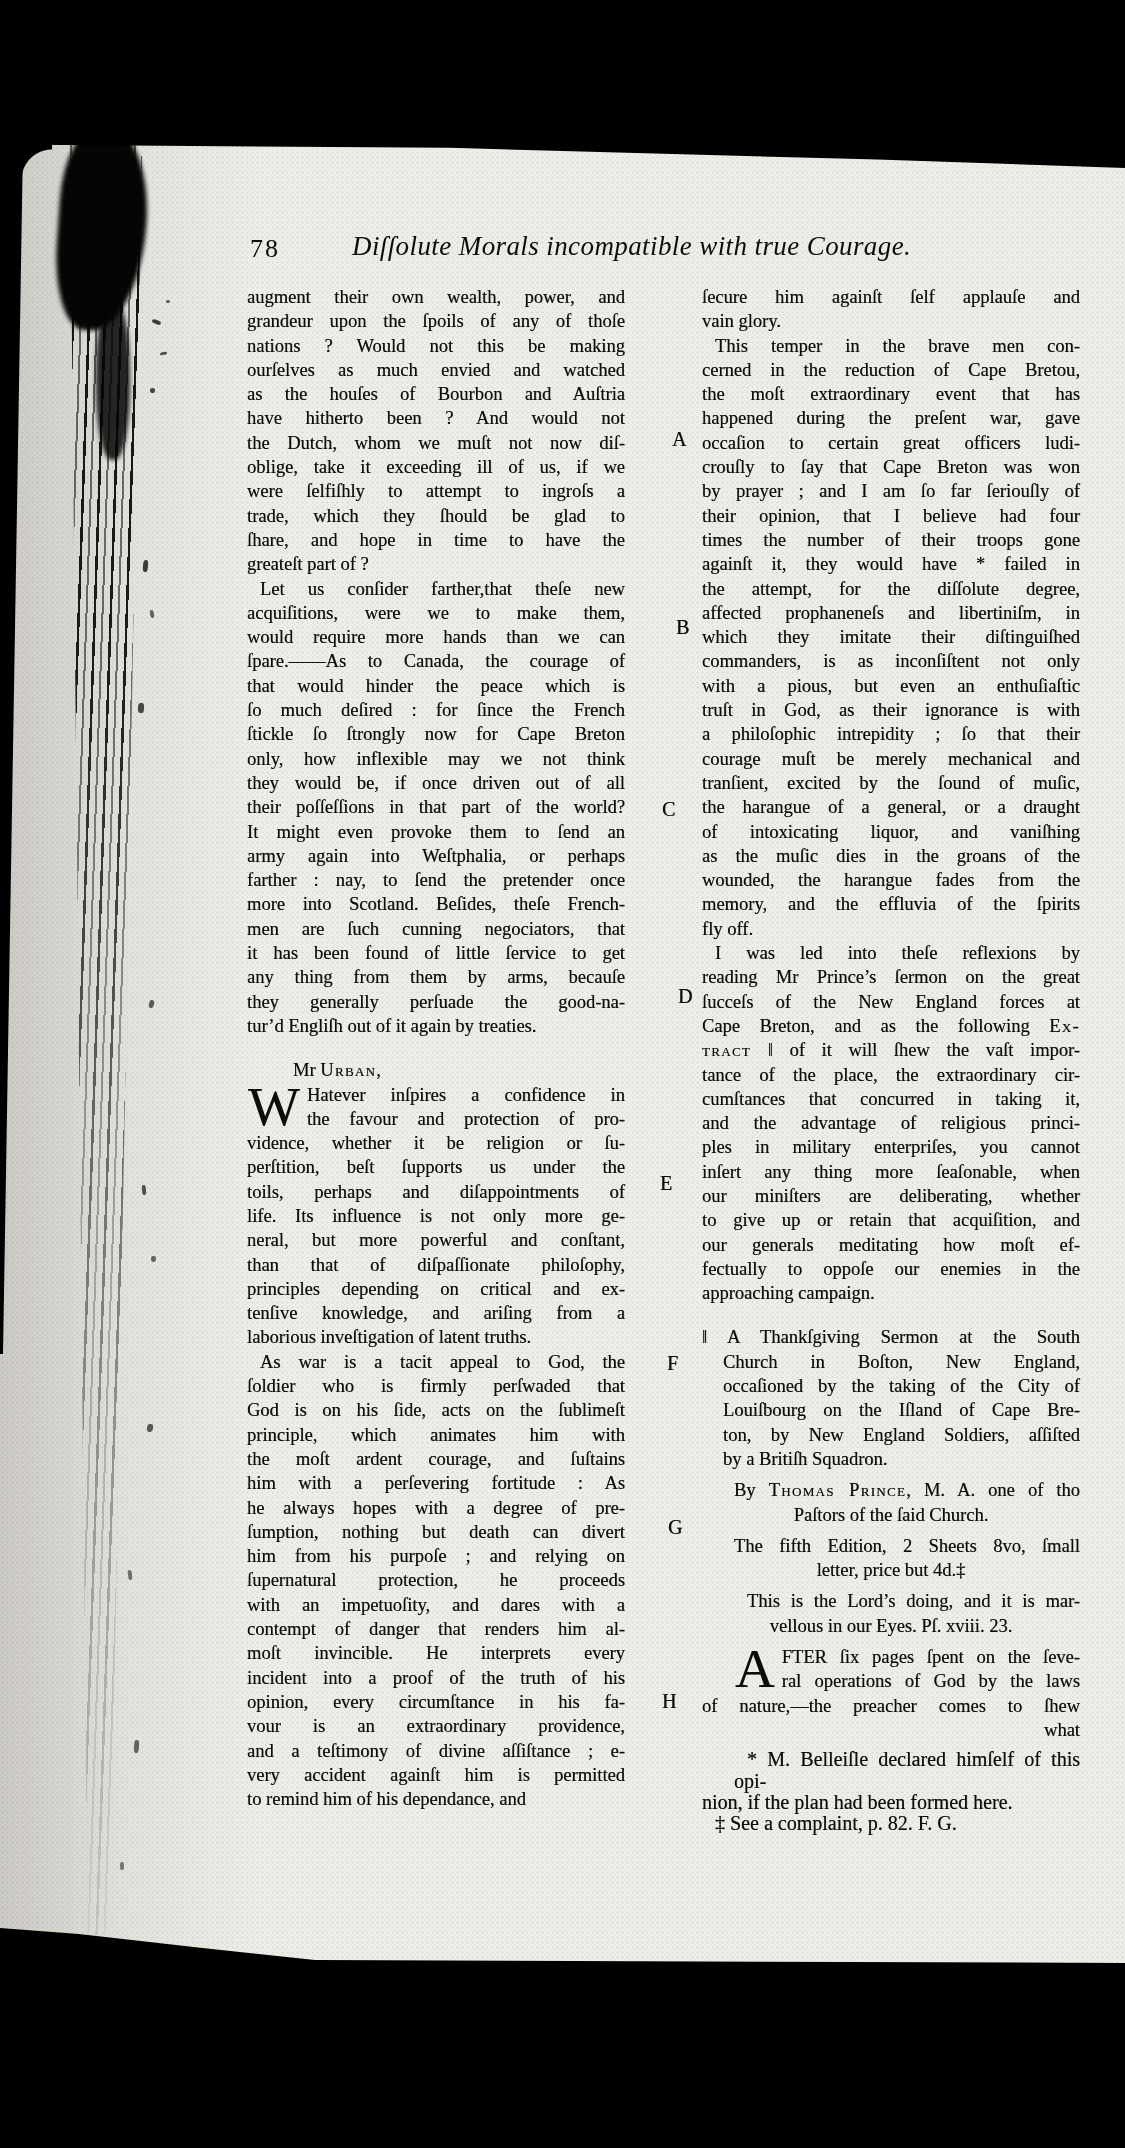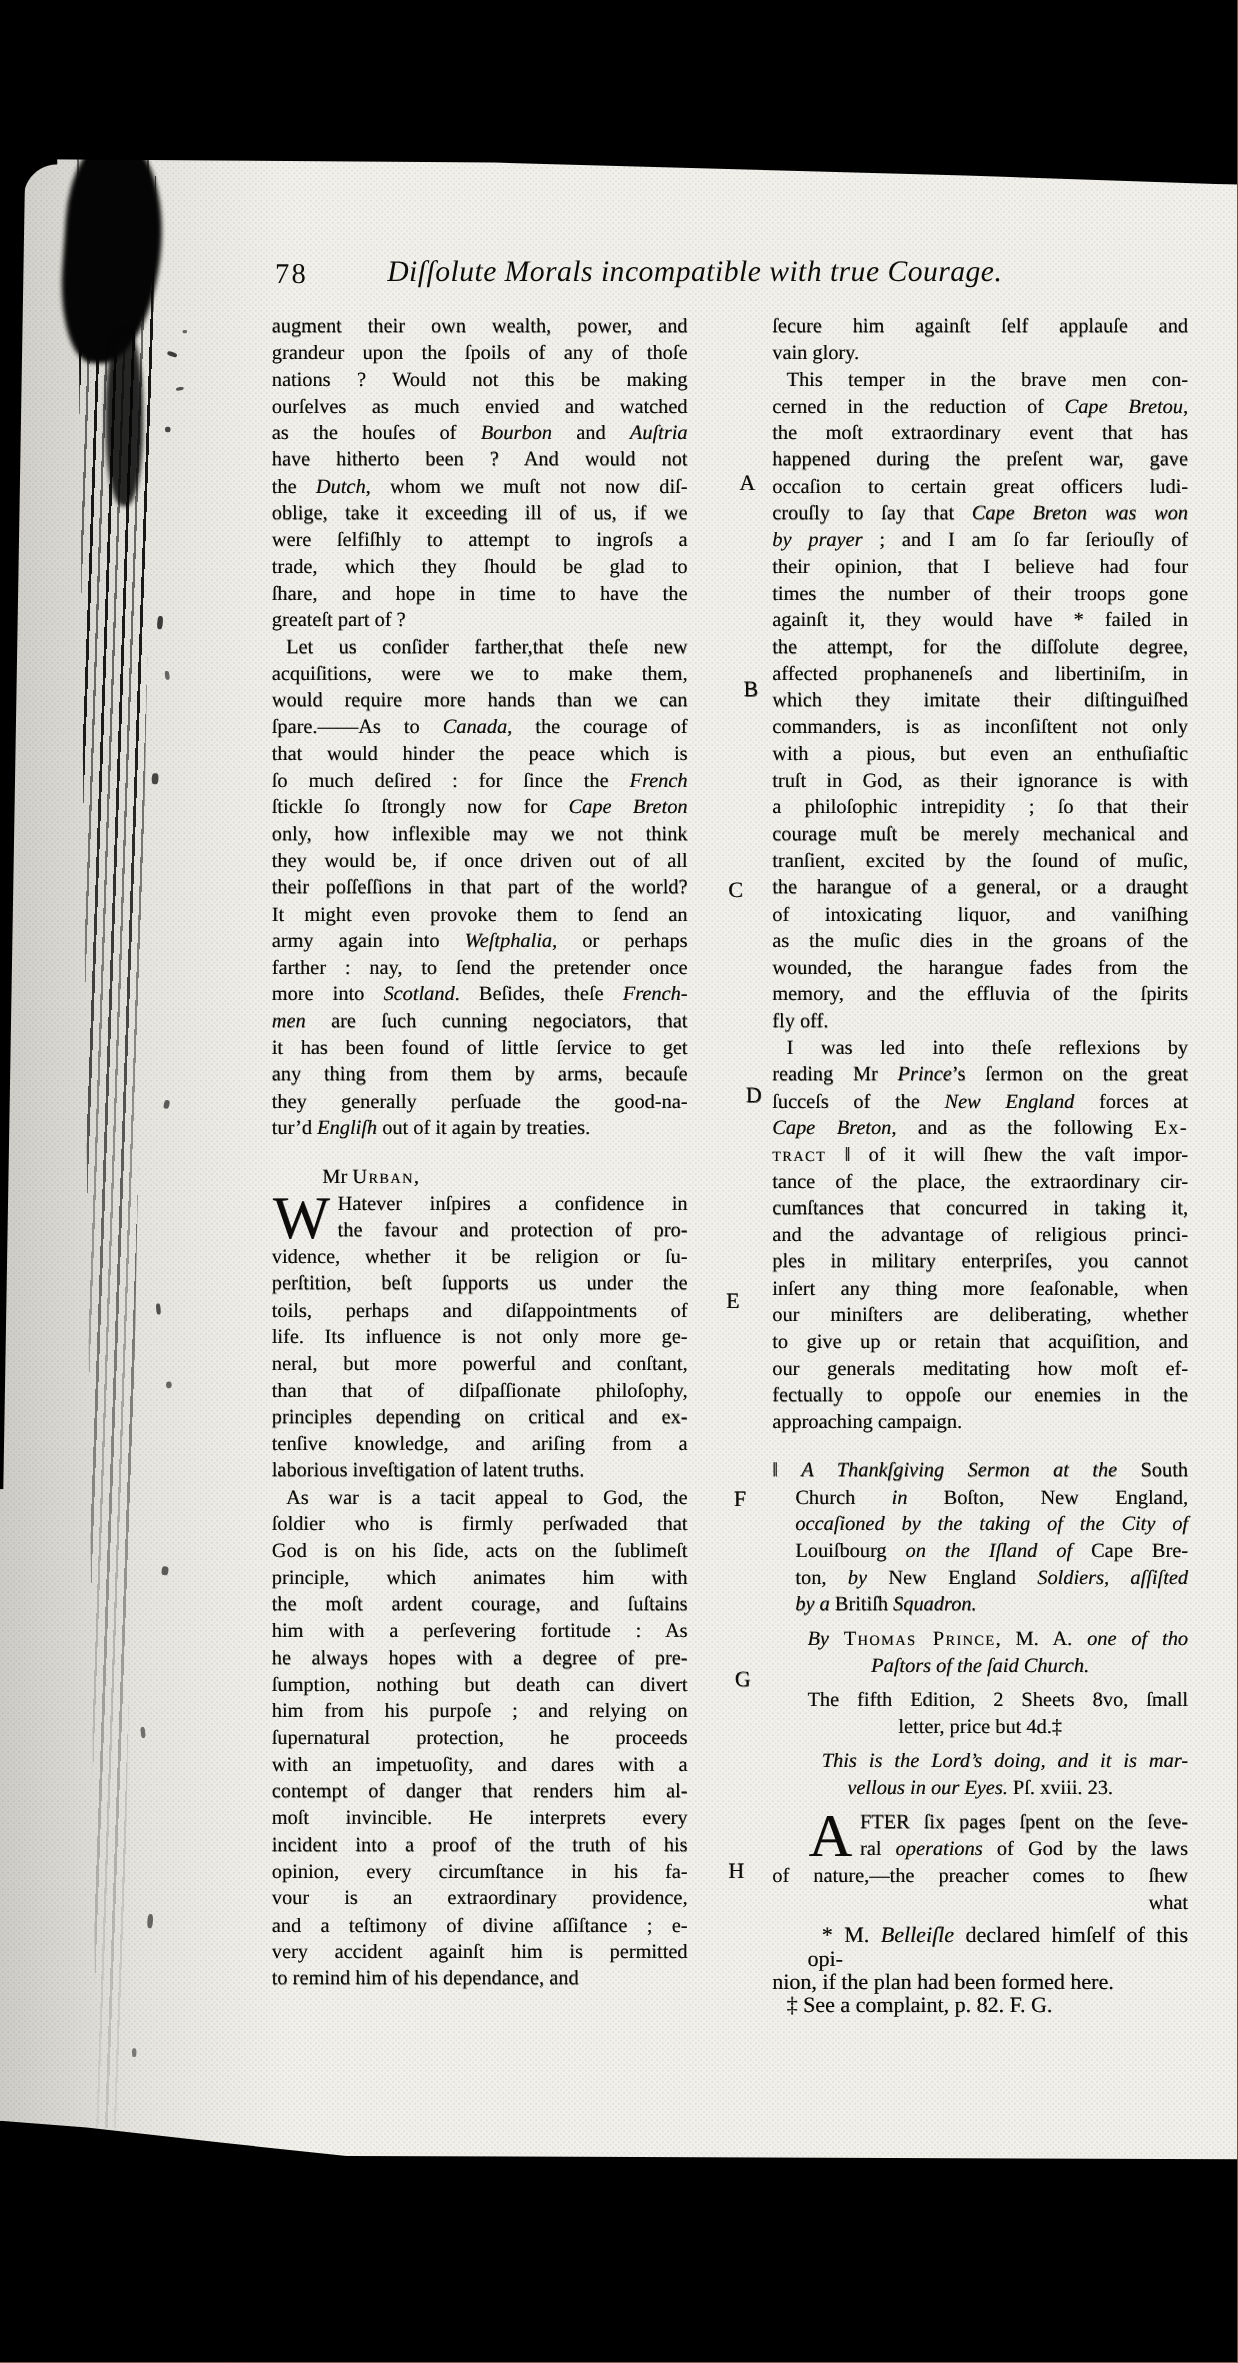--- a/index.html
+++ b/index.html
@@ -1,16 +1,16 @@
 <!DOCTYPE html>
 <html><head>
 <meta charset="utf-8">
 <style>
   html,body{margin:0;padding:0;background:#000;}
-  .canvas{position:relative;width:1125px;height:2148px;background:#c2410c;overflow:hidden;
+  .canvas{position:relative;width:1125px;height:2148px;background:#f0abfc;overflow:hidden;
           font-family:"Liberation Serif","DejaVu Serif",serif;color:var(--ink,#0d0c0a);}
   .paper{position:absolute;left:0;top:0;width:1125px;height:2148px;
          background-color:var(--paper,#f1f0ea);
          background-image:
            radial-gradient(rgba(70,65,58,.10) 1px, transparent 1.3px),
            radial-gradient(rgba(70,65,58,.07) 1px, transparent 1.3px),
            linear-gradient(90deg, rgba(20,15,10,.16) 0px, rgba(20,15,10,.05) 130px, rgba(0,0,0,0) 260px);
          background-size:5px 5px,5px 5px,100% 100%;
          background-position:0 0,2.5px 2.5px,0 0;}
   
@@ -45,21 +45,21 @@
   .line{text-align:justify;text-align-last:justify;}
   .line.end{text-align-last:auto;}
   .line.center{text-align:center;text-align-last:center;}
   .line.right{text-align:right;text-align-last:right;}
   .line.indent{text-indent:13px;}
   .line.indent2{text-indent:46px;}
   .line.hang{padding-left:21px;}
   .line.gap-lg{margin-top:20px;}
   .line.gap-sm{margin-top:7px;margin-left:32px;}
   .line.small{font-size:20px;line-height:21.3px;}
-  .it{font-style:italic;}
+  .it{}
   .sc{font-variant:small-caps;letter-spacing:1.3px;}
   .dropcap{float:left;font-size:55px;line-height:44px;height:46px;padding:2px 7px 0 1px;}
   .mletter{position:absolute;font-size:20px;text-shadow:.4px .4px 0 rgba(0,0,0,.6);}
 </style>
 </head>
 <body style="background: rgb(0, 0, 0);">
 
 <div class="canvas" style="--paper: #f1f0ea; --ink: #0d0c0a;">
   <div class="paper"></div>
 

